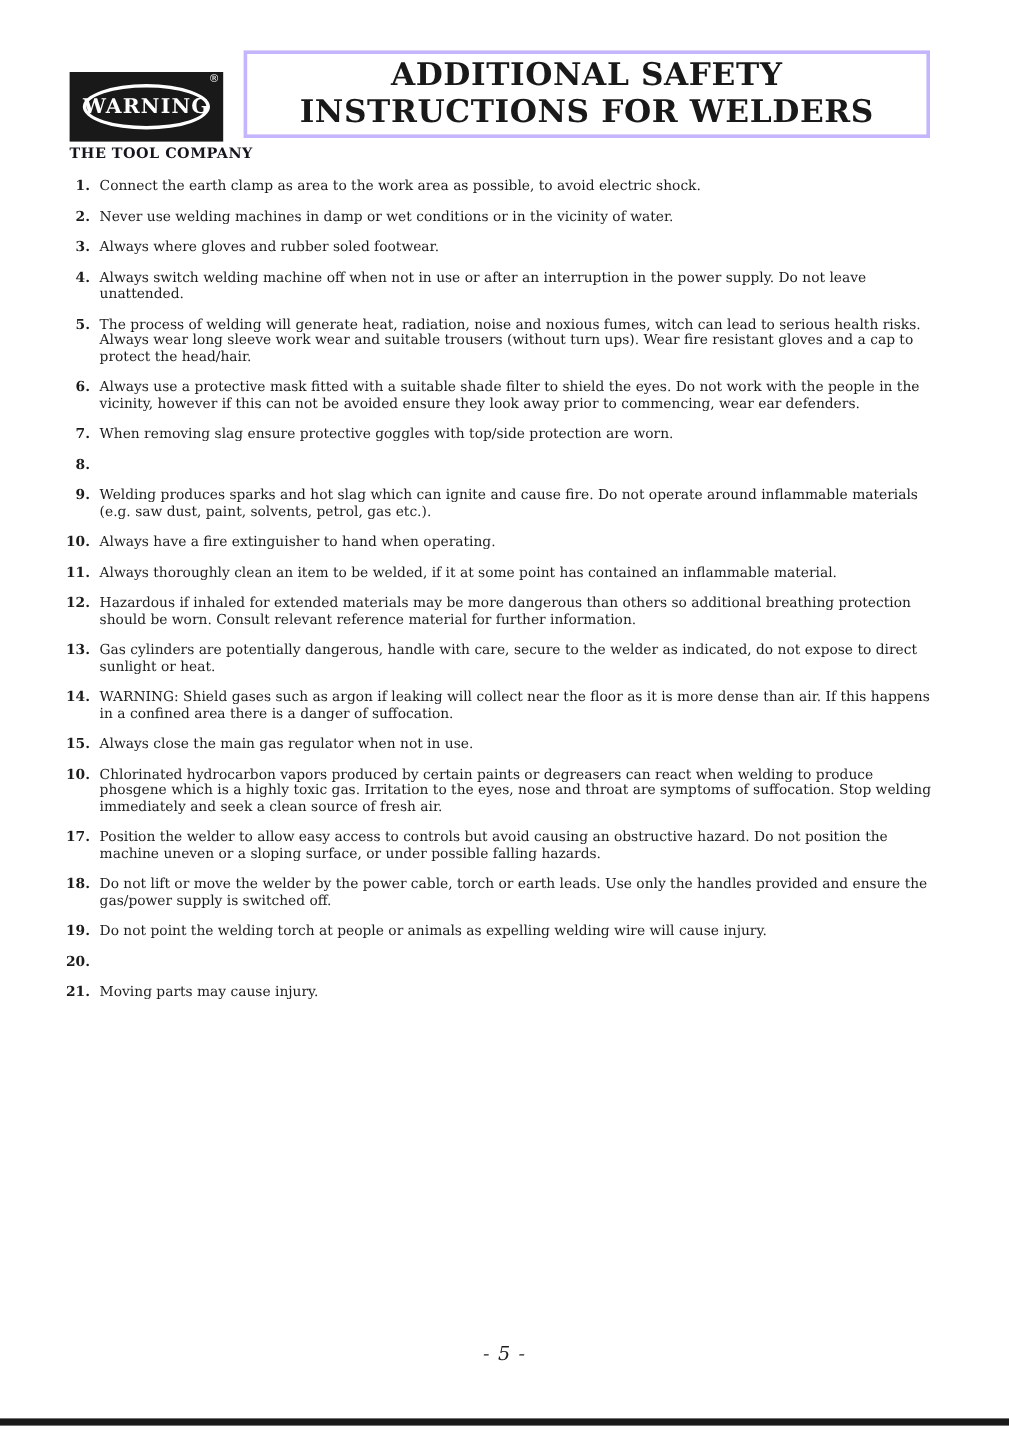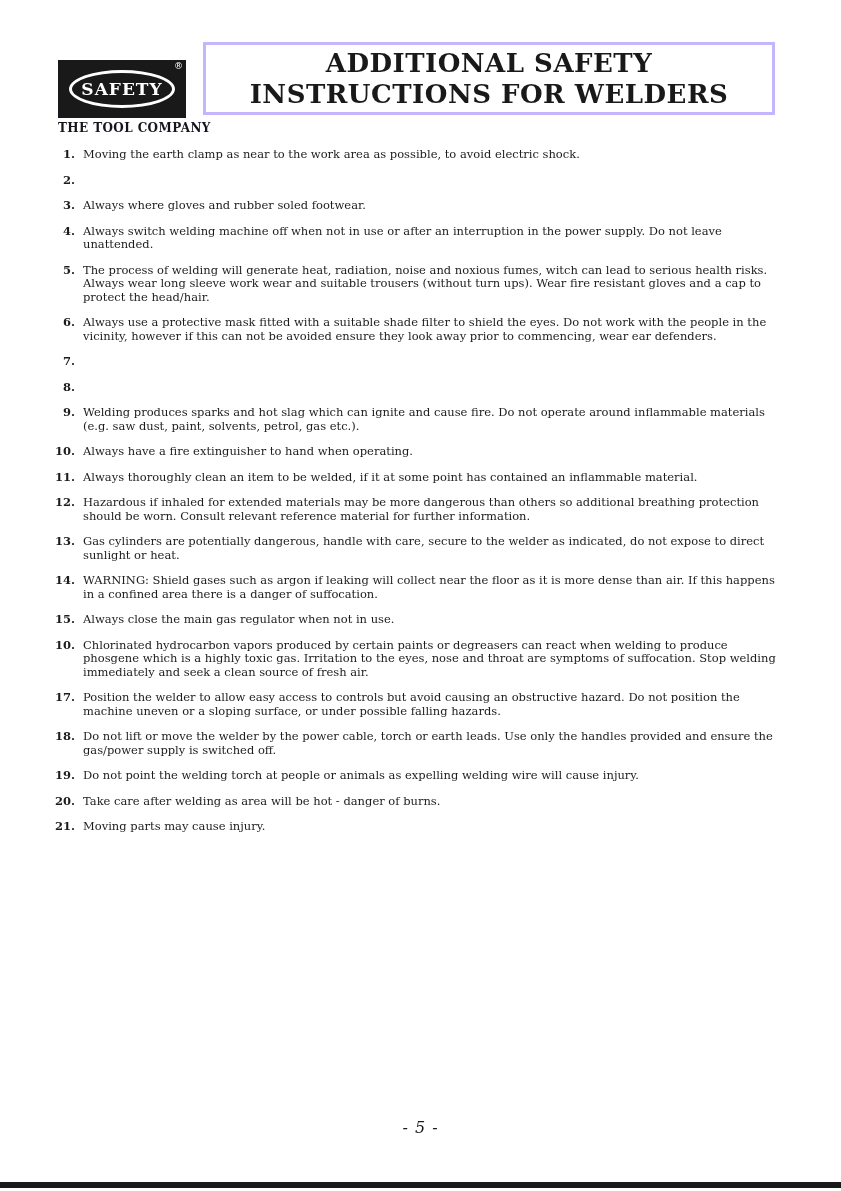--- a/index.html
+++ b/index.html
@@ -137,57 +137,59 @@
 </style>
 </head>
 <body>
 
 <div class="page">
 
   <div class="logo-block">
     <div class="logo-box">
       <span class="logo-reg">®</span>
       <div class="logo-oval">
-        <span class="logo-brand">SAFETY</span>
+        <span class="logo-brand">WARNING</span>
       </div>
     </div>
     <div class="logo-tagline">THE TOOL COMPANY</div>
   </div>
 
   <div class="header-box">
     <div class="header-line">ADDITIONAL SAFETY</div>
     <div class="header-line">INSTRUCTIONS FOR WELDERS</div>
   </div>
 
   <ol class="list" id="instruction-list">
       <li>
       <span class="item-num">1.</span>
-      <span class="item-txt">Moving the earth clamp as near to the work area as possible, to avoid electric shock.</span>
+      <span class="item-txt">Connect the earth clamp as area to the work area as possible, to avoid electric shock.</span>
     </li>
       <li>
       <span class="item-num">2.</span>
+      <span class="item-txt">Never use welding machines in damp or wet conditions or in the vicinity of water.</span>
     </li>
       <li>
       <span class="item-num">3.</span>
       <span class="item-txt">Always where gloves and rubber soled footwear.</span>
     </li>
       <li>
       <span class="item-num">4.</span>
       <span class="item-txt">Always switch welding machine off when not in use or after an interruption in the power supply. Do not leave unattended.</span>
     </li>
       <li>
       <span class="item-num">5.</span>
       <span class="item-txt">The process of welding will generate heat, radiation, noise and noxious fumes, witch can lead to serious health risks. Always wear long sleeve work wear and suitable trousers (without turn ups). Wear fire resistant gloves and a cap to protect the head/hair.</span>
     </li>
       <li>
       <span class="item-num">6.</span>
       <span class="item-txt">Always use a protective mask fitted with a suitable shade filter to shield the eyes. Do not work with the people in the vicinity, however if this can not be avoided ensure they look away prior to commencing, wear ear defenders.</span>
     </li>
       <li>
       <span class="item-num">7.</span>
+      <span class="item-txt">When removing slag ensure protective goggles with top/side protection are worn.</span>
     </li>
       <li>
       <span class="item-num">8.</span>
     </li>
       <li>
       <span class="item-num">9.</span>
       <span class="item-txt">Welding produces sparks and hot slag which can ignite and cause fire. Do not operate around inflammable materials (e.g. saw dust, paint, solvents, petrol, gas etc.).</span>
     </li>
       <li>
       <span class="item-num">10.</span>
@@ -224,21 +226,20 @@
       <li>
       <span class="item-num">18.</span>
       <span class="item-txt">Do not lift or move the welder by the power cable, torch or earth leads. Use only the handles provided and ensure the gas/power supply is switched off.</span>
     </li>
       <li>
       <span class="item-num">19.</span>
       <span class="item-txt">Do not point the welding torch at people or animals as expelling welding wire will cause injury.</span>
     </li>
       <li>
       <span class="item-num">20.</span>
-      <span class="item-txt">Take care after welding as area will be hot - danger of burns.</span>
     </li>
       <li>
       <span class="item-num">21.</span>
       <span class="item-txt">Moving parts may cause injury.</span>
     </li>
     </ol>
 
   <div class="page-num">- 5 -</div>
   <div class="bottom-bar"></div>
 

